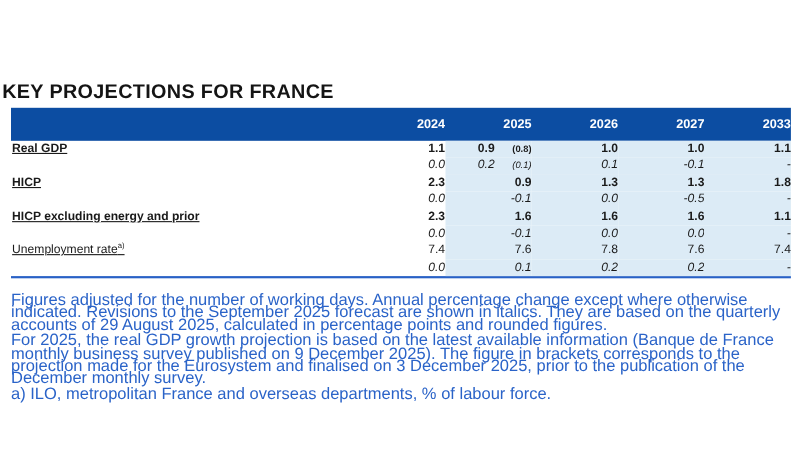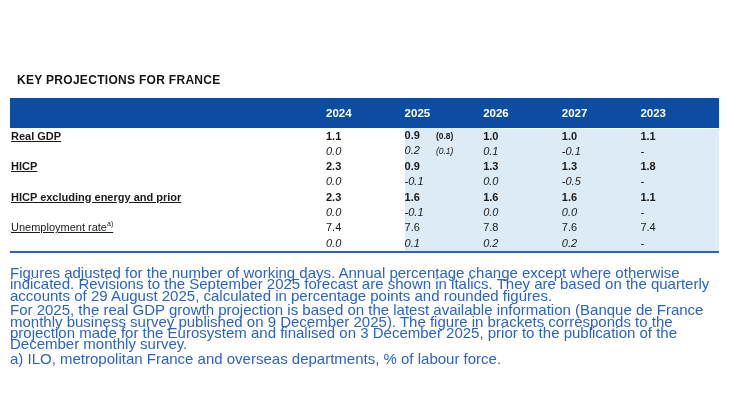--- a/index.html
+++ b/index.html
@@ -14,42 +14,42 @@
   html,body{background:#ffffff;}
   body{
     width:730px;height:410px;
     font-family:"Liberation Sans", sans-serif;
     color:var(--body_text);
     position:relative;
     overflow:hidden;
   }
   .canvas{position:absolute;inset:0;}
   .title{
-    position:absolute;left:17px;top:73px;
-    font-size:12px;font-weight:700;letter-spacing:.3px;
+    position:absolute;left:2px;top:73px;
+    font-size:18px;font-weight:700;letter-spacing:.3px;
     color:#141414;white-space:nowrap;
   }
   .table{
     position:absolute;left:10px;top:98px;width:709px;
     border-bottom:2px solid var(--bottom_border);
   }
   .trow{
     display:grid;
     grid-template-columns:316px repeat(5,1fr);
     align-items:center;
   }
   .thead{
     height:30px;
     background:var(--header_bg);
     color:var(--header_text);
     font-weight:700;font-size:11.5px;
   }
   .brow{height:15.4px;font-size:11px;line-height:15.4px;}
   .brow>div:nth-child(n+3){background:var(--forecast_shade);}
-  .cell{text-align:left;white-space:nowrap;}
+  .cell{text-align:right;white-space:nowrap;}
   .lbl{text-align:left;padding-left:1px;text-decoration:underline;}
   .r-bold{font-weight:700;}
   .r-reg{font-weight:400;}
   .r-ital{font-style:italic;font-weight:400;}
   .paren{font-size:8.5px;margin-left:16px;}
   sup.fn{font-size:7px;vertical-align:super;line-height:0;}
   .footnotes{
     position:absolute;left:10px;top:267px;width:715px;
     color:var(--footnote_text);
     font-size:15px;line-height:11.4px;
@@ -64,21 +64,21 @@
   <div class="title">KEY PROJECTIONS FOR FRANCE</div>
 
   <div class="table">
 
     <div class="trow thead">
       <div class="cell lbl"></div>
       <div class="cell">2024</div>
       <div class="cell">2025</div>
       <div class="cell">2026</div>
       <div class="cell">2027</div>
-      <div class="cell">2023</div>
+      <div class="cell">2033</div>
     </div>
 
     <div class="trow brow r-bold">
       <div class="cell lbl">Real GDP</div>
       <div class="cell">1.1</div>
       <div class="cell"><span>0.9</span><span class="paren">(0.8)</span></div>
       <div class="cell">1.0</div>
       <div class="cell">1.0</div>
       <div class="cell">1.1</div>
     </div>

